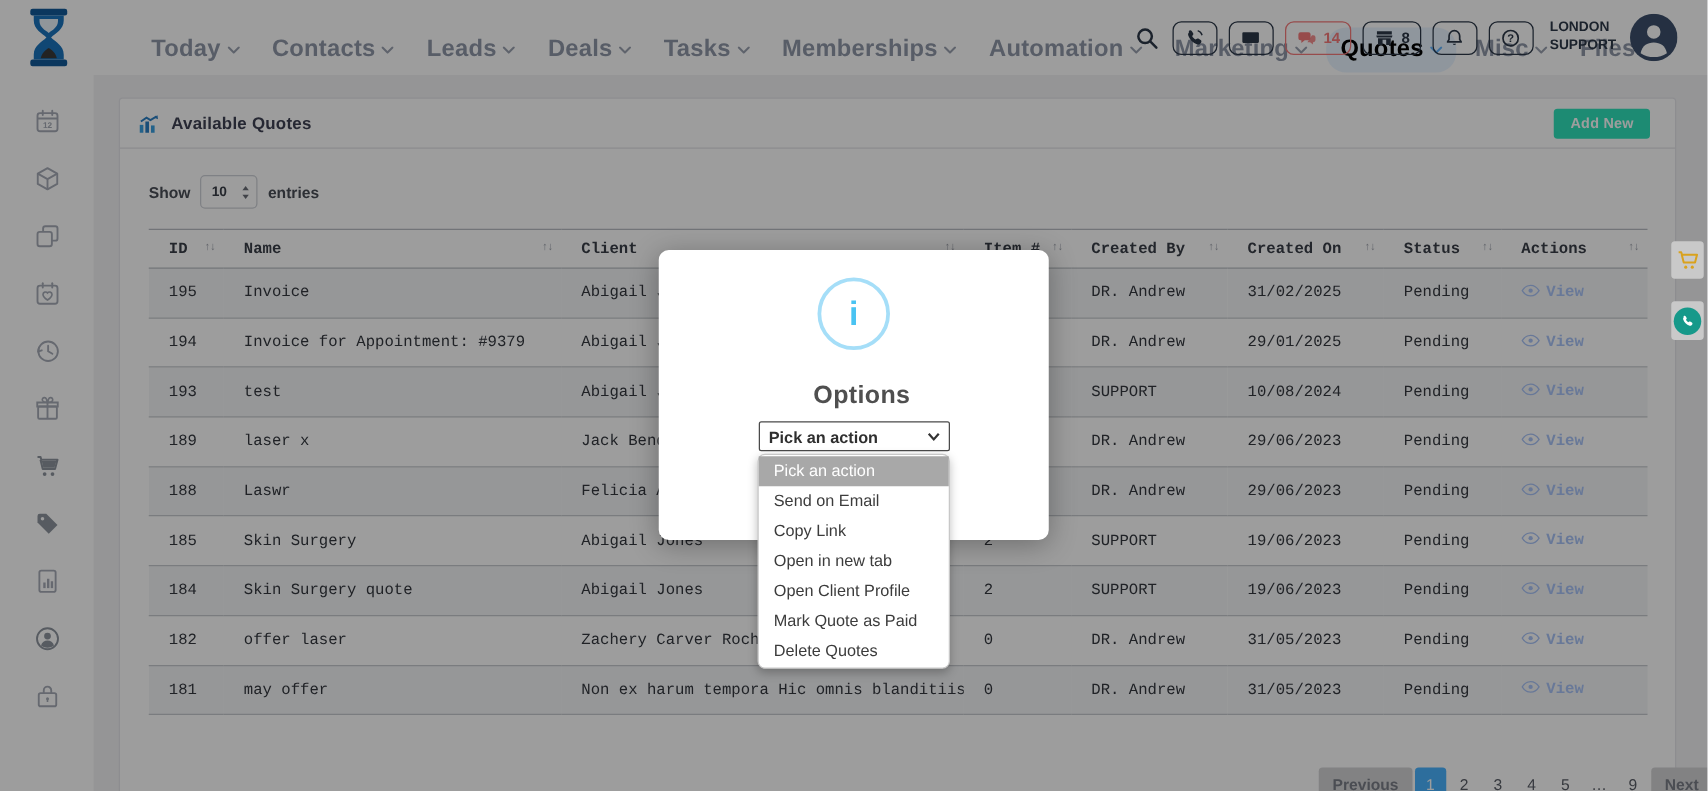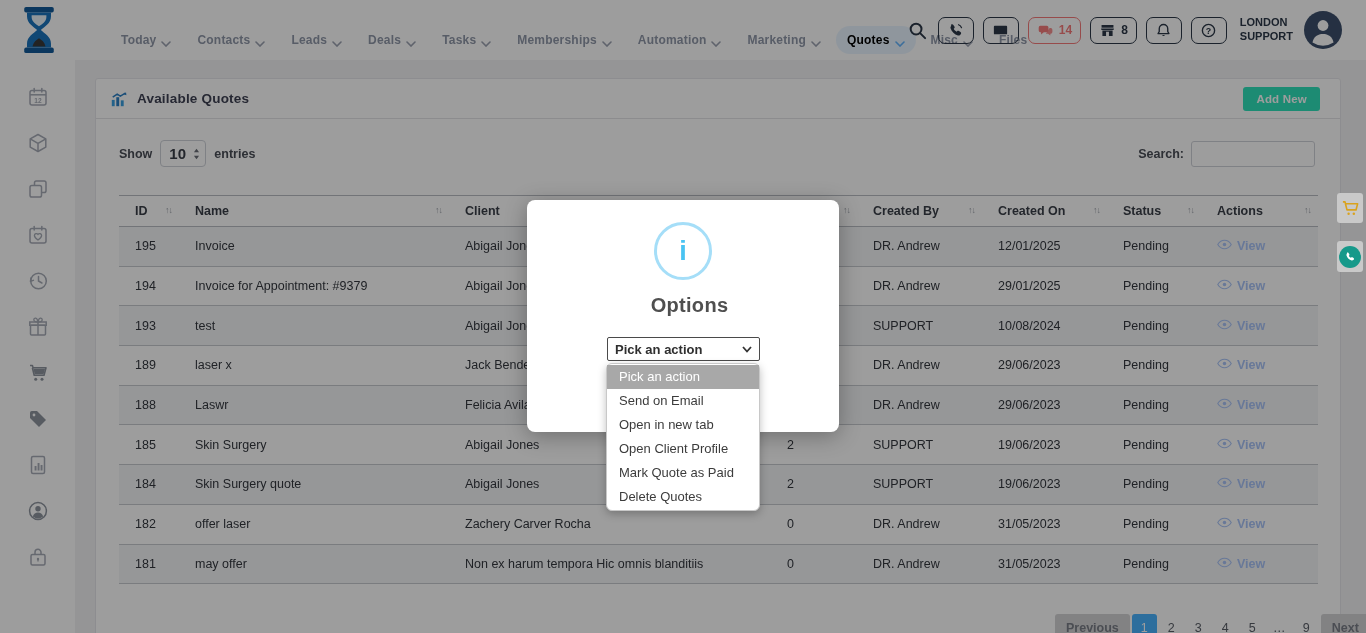--- a/index.html
+++ b/index.html
@@ -4,21 +4,21 @@
 <style>
   * { margin:0; padding:0; box-sizing:border-box; }
   html,body { width:1366px; height:633px; overflow:hidden; background:#f2f2f4;
               font-family:"Liberation Sans", sans-serif; position:relative; }
 
   
   .navbar { position:absolute; top:0; left:0; width:1366px; height:60px; background:#ffffff;
             display:flex; align-items:center; z-index:1; }
   .logo { margin-left:20px; width:38px; height:48px; flex:0 0 auto; }
   .nav-list { display:flex; align-items:center; margin-left:52px; gap:4px; list-style:none; }
-  .nav-item { display:flex; align-items:flex-end; gap:5px; padding:7px 11px; font-size:12px;
+  .nav-item { display:flex; align-items:center; gap:5px; padding:7px 11px; font-size:19px;
               font-weight:700; color:#8f97a8; letter-spacing:.2px; cursor:pointer; white-space:nowrap;margin-top:20px; }
   .nav-item .caret { width:10px; height:6px; }
   .nav-item .caret polyline { stroke:#9aa1b0; }
   .nav-item.active { color:#000000; background:rgba(98,179,252,.14); border-radius:16px; }
   .nav-item.active .caret polyline { stroke:#62b3fc; }
   .nav-right { position:absolute; right:24px; top:0; height:60px; display:flex; align-items:center; gap:9px; }
   .search-glyph { width:19px; height:19px; color:#2c3848; margin-right:2px; cursor:pointer; }
   .icon-btn { height:27px; min-width:36px; padding:0 8px; border:1.6px solid #2c3848; border-radius:7px;
               display:flex; align-items:center; justify-content:center; gap:5px; color:#2c3848;
               background:transparent; cursor:pointer; font-size:12px; font-weight:700; }
@@ -41,28 +41,28 @@
                  border-bottom:1px solid #e3e3e7; }
   .chart-glyph { width:18px; height:18px; margin-right:9px; }
   .card-title { font-size:13.5px; font-weight:700; color:#3f4254; letter-spacing:.2px; }
   .btn-add { margin-left:auto; background:#30e2bb; color:#ffffff; border:none; border-radius:3px;
              height:24px; padding:0 13px; font-size:11.5px; font-weight:700; letter-spacing:.2px; cursor:pointer; }
 
   .controls { display:flex; align-items:center; margin:21px 25px 0 23px; }
   .show-group { display:flex; align-items:center; gap:8px; font-size:12.5px; font-weight:700; color:#4a4e57; }
   .page-size { width:46px; height:27px; border:1px solid #cfd2d8; border-radius:4px; background:#fff;
                display:flex; align-items:center; justify-content:space-between; padding:0 5px 0 8px;
-               font-size:15px; color:#3a3f48; cursor:pointer; }
+               font-size:11px; color:#3a3f48; cursor:pointer; }
   .page-size svg { width:7px; height:12px; color:#6a6e77; }
   .search-group { margin-left:auto; display:flex; align-items:center; gap:7px;
                   font-size:12.5px; font-weight:700; color:#4a4e57; }
   .search-input { width:124px; height:26px; border:1px solid #cfd2d8; border-radius:3px; background:#fff; padding:0 6px; font-size:12px; }
 
   
-  .tbl-wrap { margin:28px 22px 0 23px; }
+  .tbl-wrap { margin:16px 22px 0 23px;font-family:Liberation Mono, monospace; }
   table.quotes { width:1199px; border-collapse:collapse; table-layout:fixed; }
   .quotes th { height:31px; text-align:left; font-size:12.5px; font-weight:700; color:#3a3f48;
                border-top:1px solid #b9bdc4; border-bottom:1px solid #b9bdc4; padding:0 8px 0 16px;
                position:relative; cursor:pointer; }
   .quotes th .sort { position:absolute; right:7px; top:9px; font-size:9px; color:#a0a4ad; letter-spacing:-1px; }
   .quotes td { height:39.7px; font-size:12.5px; color:#34383f; padding:0 8px 0 16px;
                border-bottom:1px solid #c6c9ce; overflow:hidden; white-space:nowrap; }
   .quotes tr:nth-child(odd) td { background:#f4f5f7; }
   .view-link { color:#a9c4f7; font-weight:600; display:inline-flex; align-items:flex-start; gap:5px; cursor:pointer; }
   .view-link svg { width:15px; height:11px; }
@@ -85,21 +85,21 @@
   .phone-circle { width:22px; height:22px; border-radius:50%; background:#16998a; display:flex;
                   align-items:center; justify-content:center; }
   .phone-circle svg { width:12px; height:12px; color:#ffffff; }
 
   
   .modal { position:absolute; left:527px; top:200px; width:312px; height:232px; background:#ffffff;
            border-radius:8px; box-shadow:0 4px 22px rgba(0,0,0,.3); z-index:70; text-align:center; }
   .info-circle { width:58px; height:58px; border:3px solid #a5def8; border-radius:50%;
                  margin:22px auto 0; display:flex; align-items:center; justify-content:center;
                  font-size:27px; font-weight:700; color:#49c3f2; }
-  .modal-title { margin-top:14px; font-size:20px; font-weight:700; color:#4f4f4f; letter-spacing:.3px;padding-left:13px; }
+  .modal-title { margin-top:25px; font-size:20px; font-weight:700; color:#4f4f4f; letter-spacing:.3px;padding-left:13px; }
   .action-select { position:absolute; left:80px; top:137px; width:153px; height:24px;
                    border:1px solid #4a4a4a; border-radius:2px; background:#fff; display:flex;
                    align-items:center; padding:0 7px; font-size:13px; font-weight:600; color:#2f2f2f; cursor:pointer; }
   .action-select svg { margin-left:auto; width:10px; height:7px; color:#333; }
 
   
   .menu { position:absolute; left:606px; top:363px; width:154px; background:#ffffff;
           border:1px solid #c8c8c8; border-radius:6px; box-shadow:0 3px 8px rgba(0,0,0,.25);
           z-index:80; padding:1px 0; }
   .menu-item { height:24px; line-height:24px; padding-left:12px; font-size:13px; color:#3c3c3c;
@@ -329,24 +329,20 @@
       <div class="show-group">
         <span>Show</span>
         <div class="page-size">
           <span>10</span>
           <svg viewBox="0 0 8 14">
               <path d="M4 1l3 4H1z" fill="currentColor"></path>
               <path d="M4 13L1 9h6z" fill="currentColor"></path>
             </svg>
         </div>
         <span>entries</span>
-      </div>
-      <div class="search-group">
-        <span>Search:</span>
-        <input class="search-input" type="text" value="" style="">
       </div>
     </div>
 
     <div class="tbl-wrap">
       <table class="quotes">
         <colgroup>
           <col style="width:60px">
             <col style="width:270px">
             <col style="width:322px">
             <col style="width:86px">
@@ -400,21 +396,21 @@
             </tr>
         </thead>
         <tbody>
 
             <tr>
               <td>195</td>
               <td>Invoice</td>
               <td>Abigail Jones</td>
               <td></td>
               <td>DR. Andrew</td>
-              <td>12/01/2025</td>
+              <td>31/02/2025</td>
               <td>Pending</td>
               <td>
                 <span class="view-link">
                   <svg viewBox="0 0 20 14">
                     <path d="M1 7s3.5-5.6 9-5.6S19 7 19 7s-3.5 5.6-9 5.6S1 7 1 7z" fill="none" stroke="currentColor" stroke-width="1.4"></path>
                     <circle cx="10" cy="7" r="2.3" fill="currentColor"></circle>
                   </svg>
                   <span>View</span>
                 </span>
               </td>
@@ -627,20 +623,21 @@
   </div>
 </div>
 
 <div class="menu">
 
     <div class="menu-item active">Pick an action</div>
 
     <div class="menu-item">Send on Email</div>
 
 
+    <div class="menu-item">Copy Link</div>
 
     <div class="menu-item">Open in new tab</div>
 
     <div class="menu-item">Open Client Profile</div>
 
     <div class="menu-item">Mark Quote as Paid</div>
 
     <div class="menu-item">Delete Quotes</div>
   </div>
 

